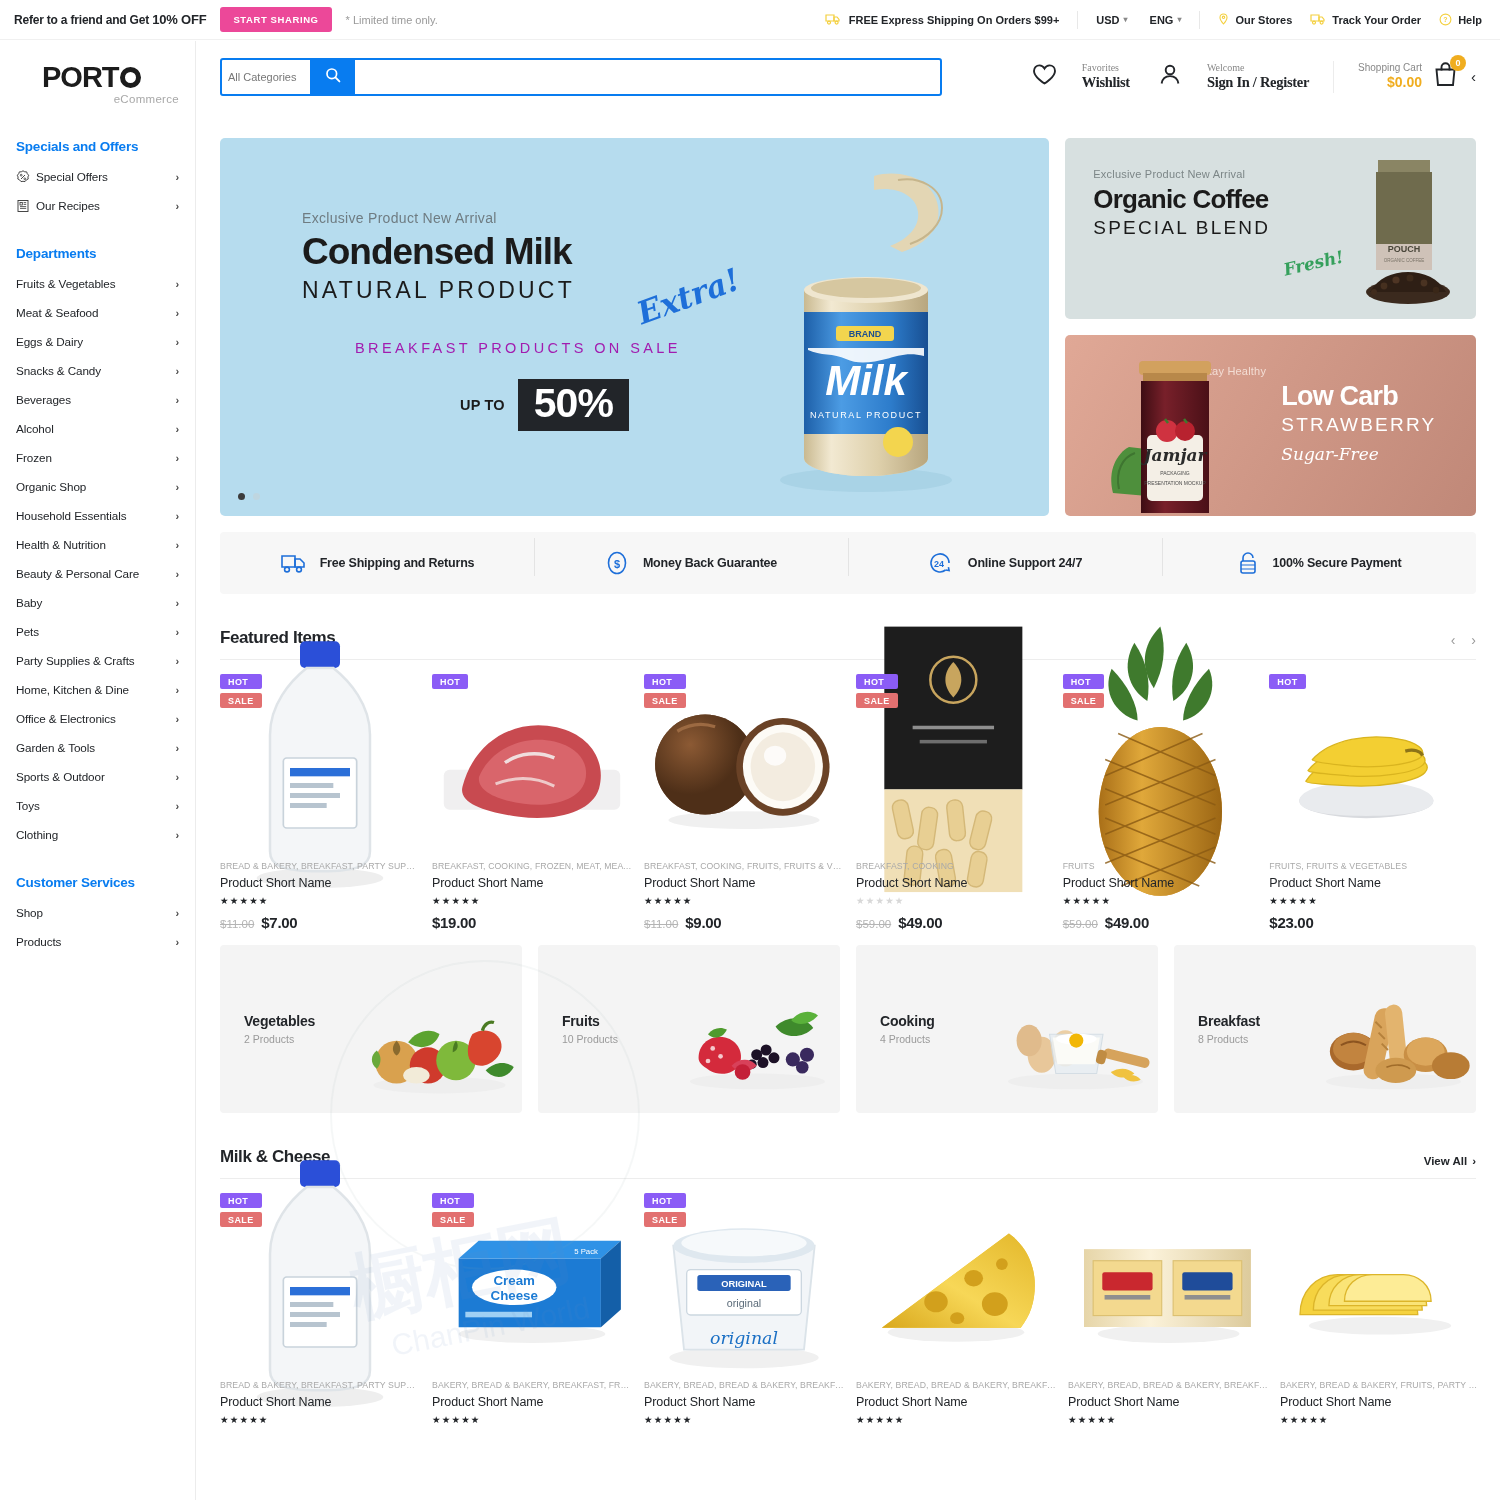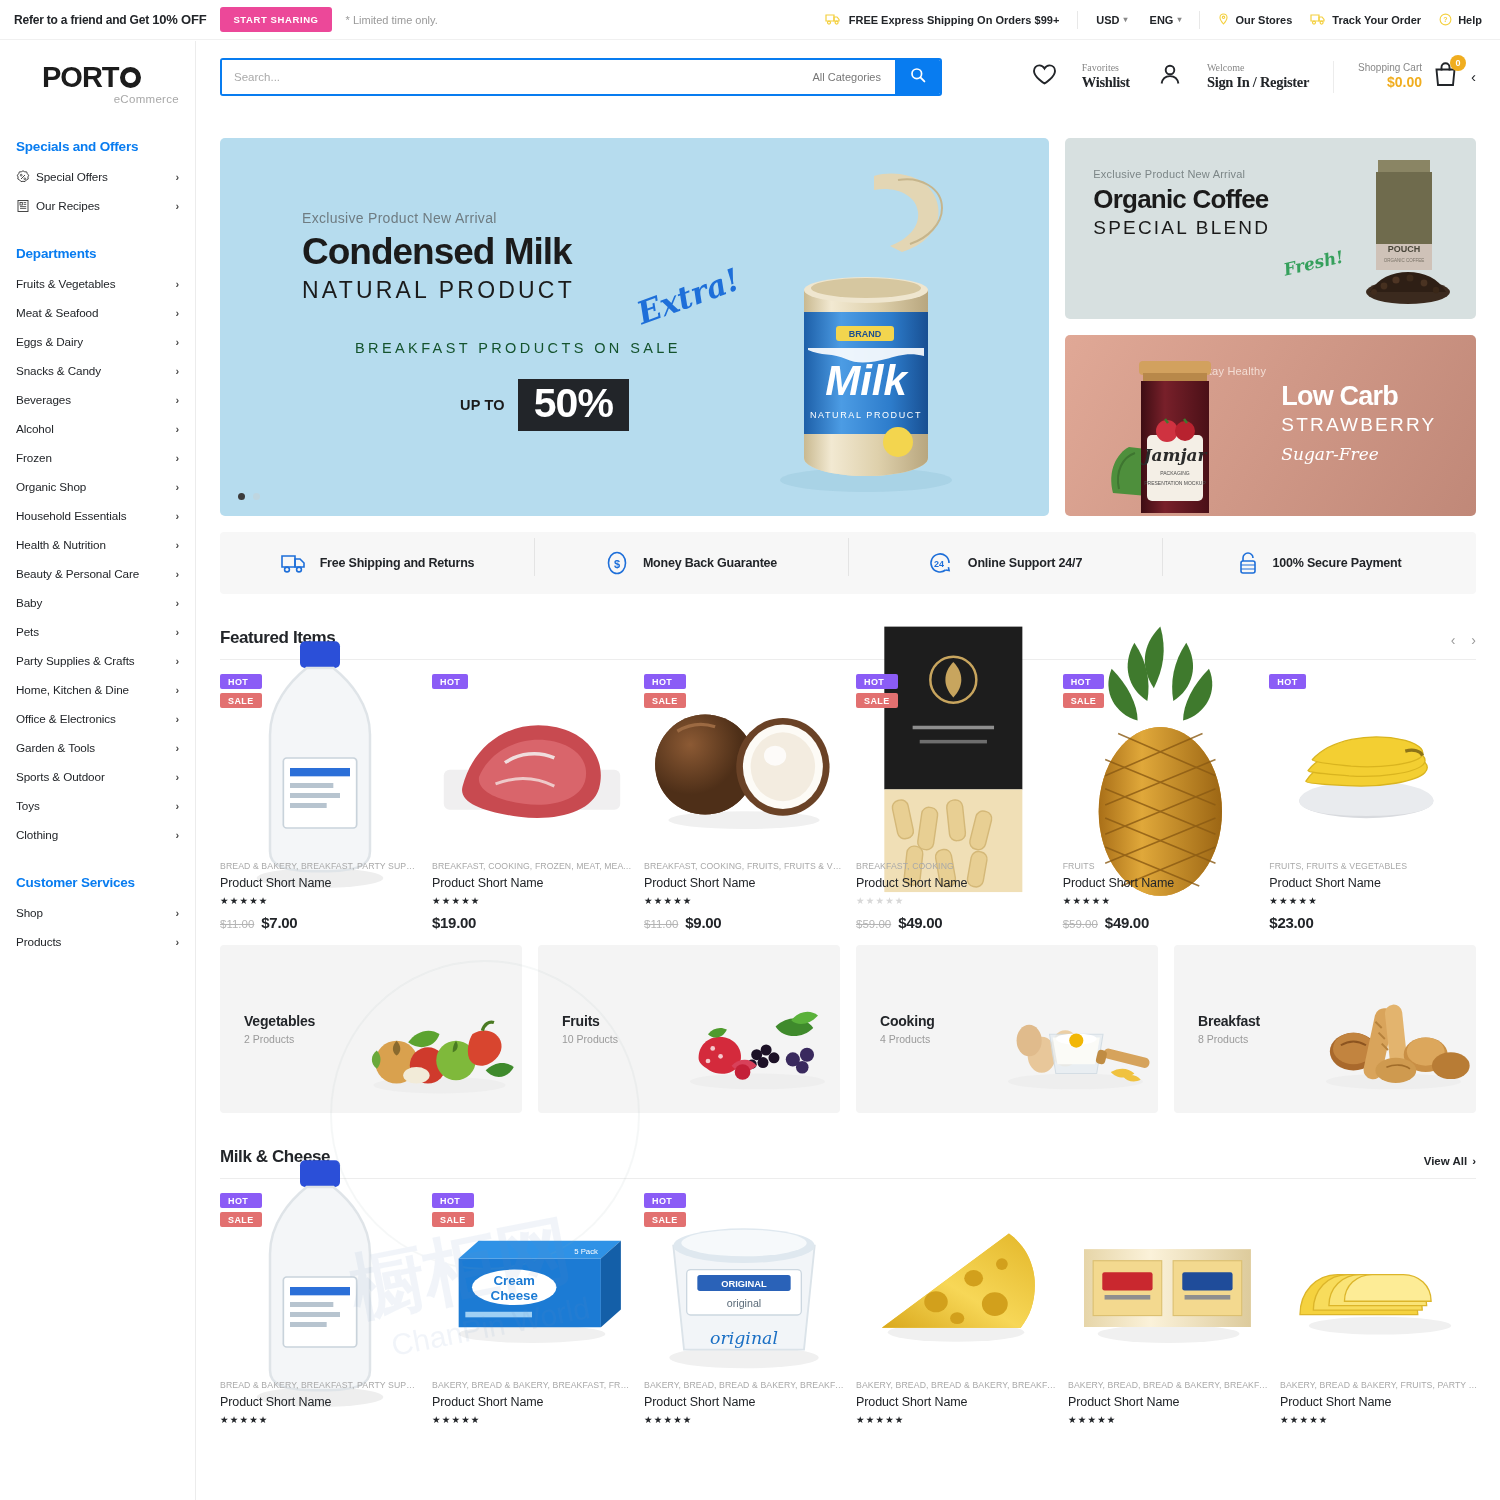--- a/index.html
+++ b/index.html
@@ -121,21 +121,21 @@
   .hero-txt { position: absolute; left: 82px; top: 72px; }
   .h-kicker { font-size: 14px; color: #6f7c82; letter-spacing: .3px; margin-bottom: 7px; }
   .h-title { font-size: 37px; font-weight: bold; color: #1b1b1b; letter-spacing: -1px; line-height: 1.05; }
   .h-sub { font-size: 23px; color: #1b1b1b; letter-spacing: 3.2px; margin-top: 5px; }
   .h-extra {
     position: absolute; left: 333px; top: 68px; font-size: 31px; color: #1e6fd9;
     font-style: italic; font-family: "DejaVu Serif", serif; transform: rotate(-20deg);
     font-weight: bold;
   }
   .h-line2 { position: absolute; left: 135px; top: 202px; }
-  .h-breakfast { font-size: 14.5px; color: #14532d; letter-spacing: 3.4px; }
+  .h-breakfast { font-size: 14.5px; color: #a21caf; letter-spacing: 3.4px; }
   .h-sale { display: flex; align-items: center; gap: 13px; margin-top: 23px; margin-left: 105px; }
   .h-upto { font-size: 14.5px; font-weight: bold; color: #1b1b1b; letter-spacing: .2px; }
   .h-50 {
     background: #222529; color: #fff; font-size: 41px; font-weight: bold;
     padding: 4px 16px 7px 16px; line-height: 1; letter-spacing: -1px;
   }
   .hero-dots { position: absolute; left: 18px; bottom: 16px; display: flex; gap: 8px; align-items: center; }
   .dot { width: 7px; height: 7px; border-radius: 50%; background: #bfd6e0; cursor: pointer; }
   .dot.on { background: #3c3c3c; }
   .hero-can { position: absolute; right: 66px; top: 12px; width: 235px; height: 350px; }
@@ -422,21 +422,20 @@
         </div>
         <div class="side-item">
           <span class="si-label">Products</span>
           <span class="si-arrow">›</span>
         </div>
       </div>
   </div>
 
   <div class="header">
     <div class="search-wrap">
-      <input class="search-input" placeholder="Search..." style="">
       <div class="search-cat">All Categories</div>
       <button class="search-btn">
         <span><svg width="16" height="16" viewBox="0 0 16 16">
               <circle cx="6.8" cy="6.8" r="4.8" fill="none" stroke="#fff" stroke-width="1.7"></circle>
               <path d="M10.4 10.4L14.4 14.4" stroke="#fff" stroke-width="1.9" stroke-linecap="round"></path>
             </svg></span>
       </button>
     </div>
 
     <div class="hdr-right">

